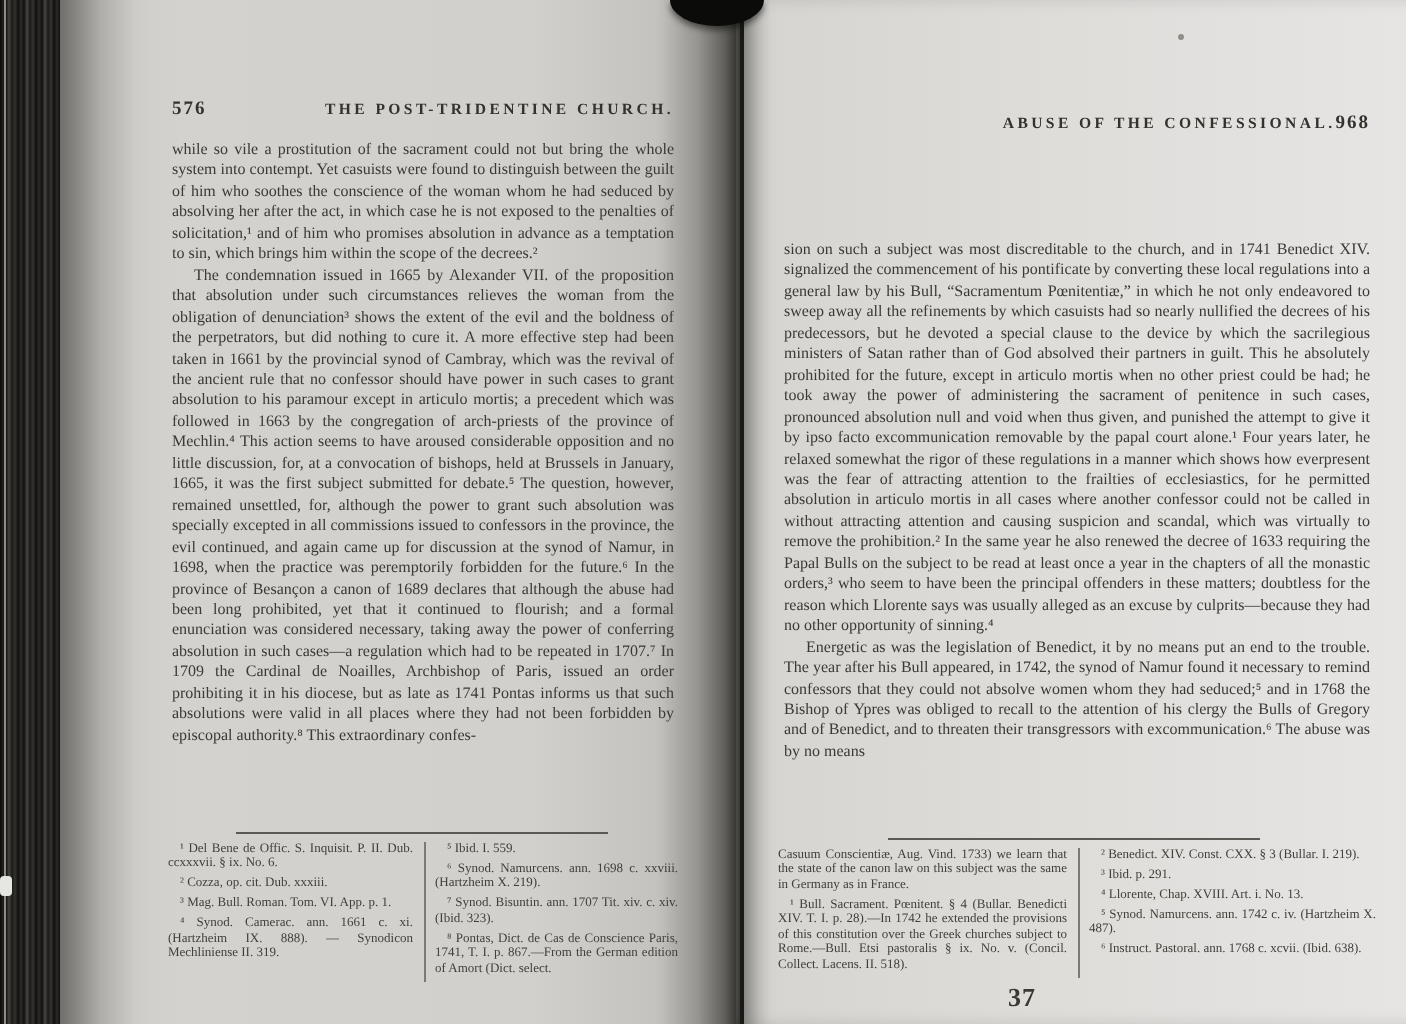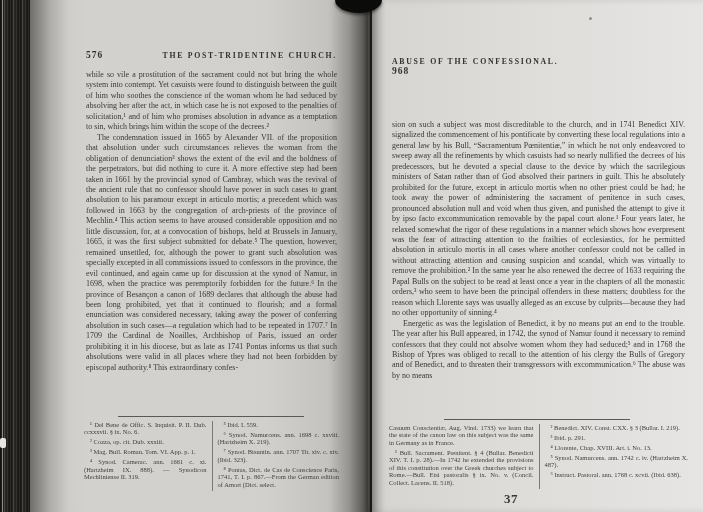--- a/index.html
+++ b/index.html
@@ -41,21 +41,21 @@
   .binding-top{
     position:absolute; left:335px; top:0; width:47px; height:13px; z-index:7;
     background:#0b0b0a; border-radius:0 0 50% 50% / 0 0 100% 100%;
     box-shadow:0 2px 3px rgba(11,11,10,.55);
   }
   .speck-white{ position:absolute; left:0; top:438px; width:6px; height:10px; z-index:6; background:#e6e6e2; border-radius:2px; }
   .speck-dot{ position:absolute; left:589px; top:17px; width:3px; height:3px; z-index:6; background:#8f8e89; border-radius:50%; }
   
   .runhead{ position:absolute; display:flex; align-items:baseline; z-index:2; }
   .rh-left{ left:86px; top:50px; width:251px; }
-  .rh-right{ left:20px; top:57px; width:293px;flex-direction:column; }
+  .rh-right{ left:20px; top:57px; width:293px; }
   .pagenum{ font-weight:bold; font-size:9.5px; letter-spacing:1px; color:#33322d; }
   .rh-title{ flex:1; text-align:right; font-weight:bold; font-size:7.8px; letter-spacing:1.7px; color:#33322d; white-space:nowrap; }
   
   .bodytext{ position:absolute; z-index:2; overflow:hidden; text-align:justify; }
   .bt-left{ left:86px; top:70px; width:251px; height:344px; }
   .bt-right{ left:20px; top:76px; width:293px; height:341px;margin-top:44px; }
   .bodytext p{ font-size:8px; line-height:10.45px; text-align:justify; color:#3a3934; }
   .bodytext p.ind{ text-indent:11px; }
   
   .fnrule{ position:absolute; height:1px; background:#5a5954; z-index:2; }

